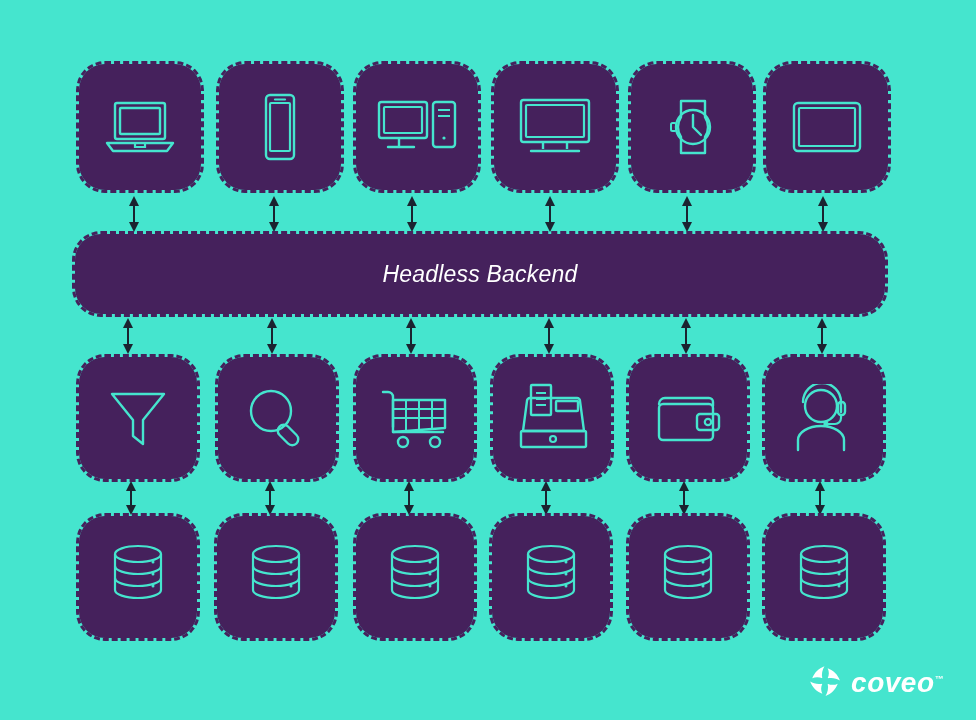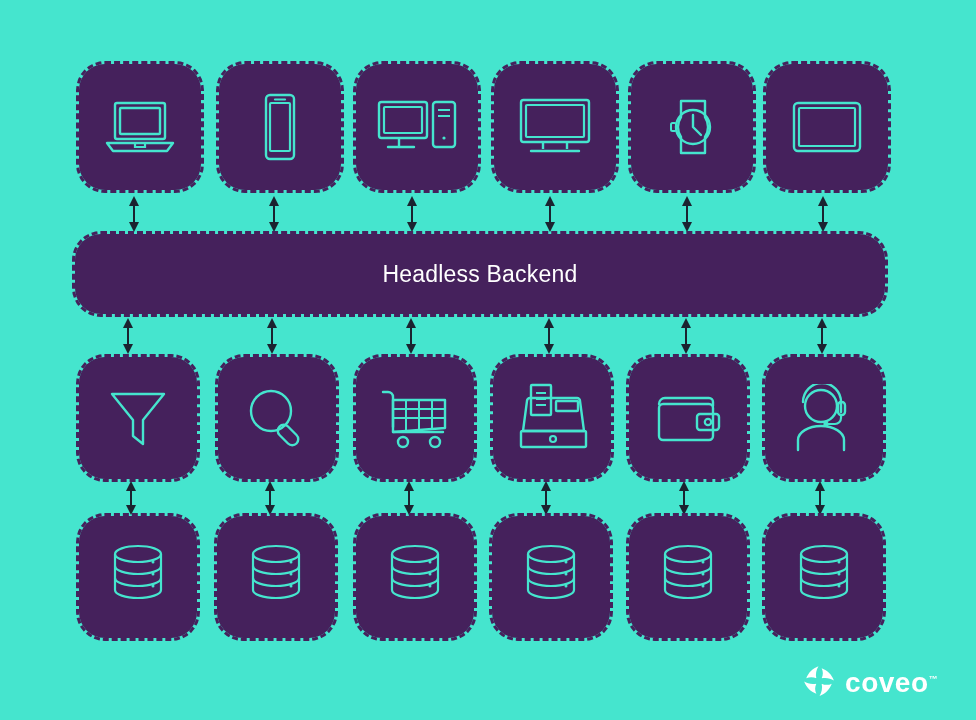--- a/index.html
+++ b/index.html
@@ -13,20 +13,21 @@
     font-family: "Liberation Sans", sans-serif;
     overflow: hidden;
     position: relative;
   }
 
   #stage {
     position: absolute;
     inset: 0;
     width: 976px;
     height: 720px;
+    font-style: italic;
   }
 
   
   .card {
     position: absolute;
     background: #45215c;
     border-radius: 26px;
     box-sizing: border-box;
     display: flex;
     align-items: center;
@@ -78,21 +79,21 @@
 
   
   .arrow {
     position: absolute;
     width: 18px;
   }
 
   
   .logo {
     position: absolute;
-    right: 38px;
+    right: 32px;
     bottom: 18px;
     display: flex;
     align-items: center;
     gap: 9px;
   }
   .logo-text {
     color: #ffffff;
     font-size: 28px;
     font-weight: 700;
     letter-spacing: .5px;

